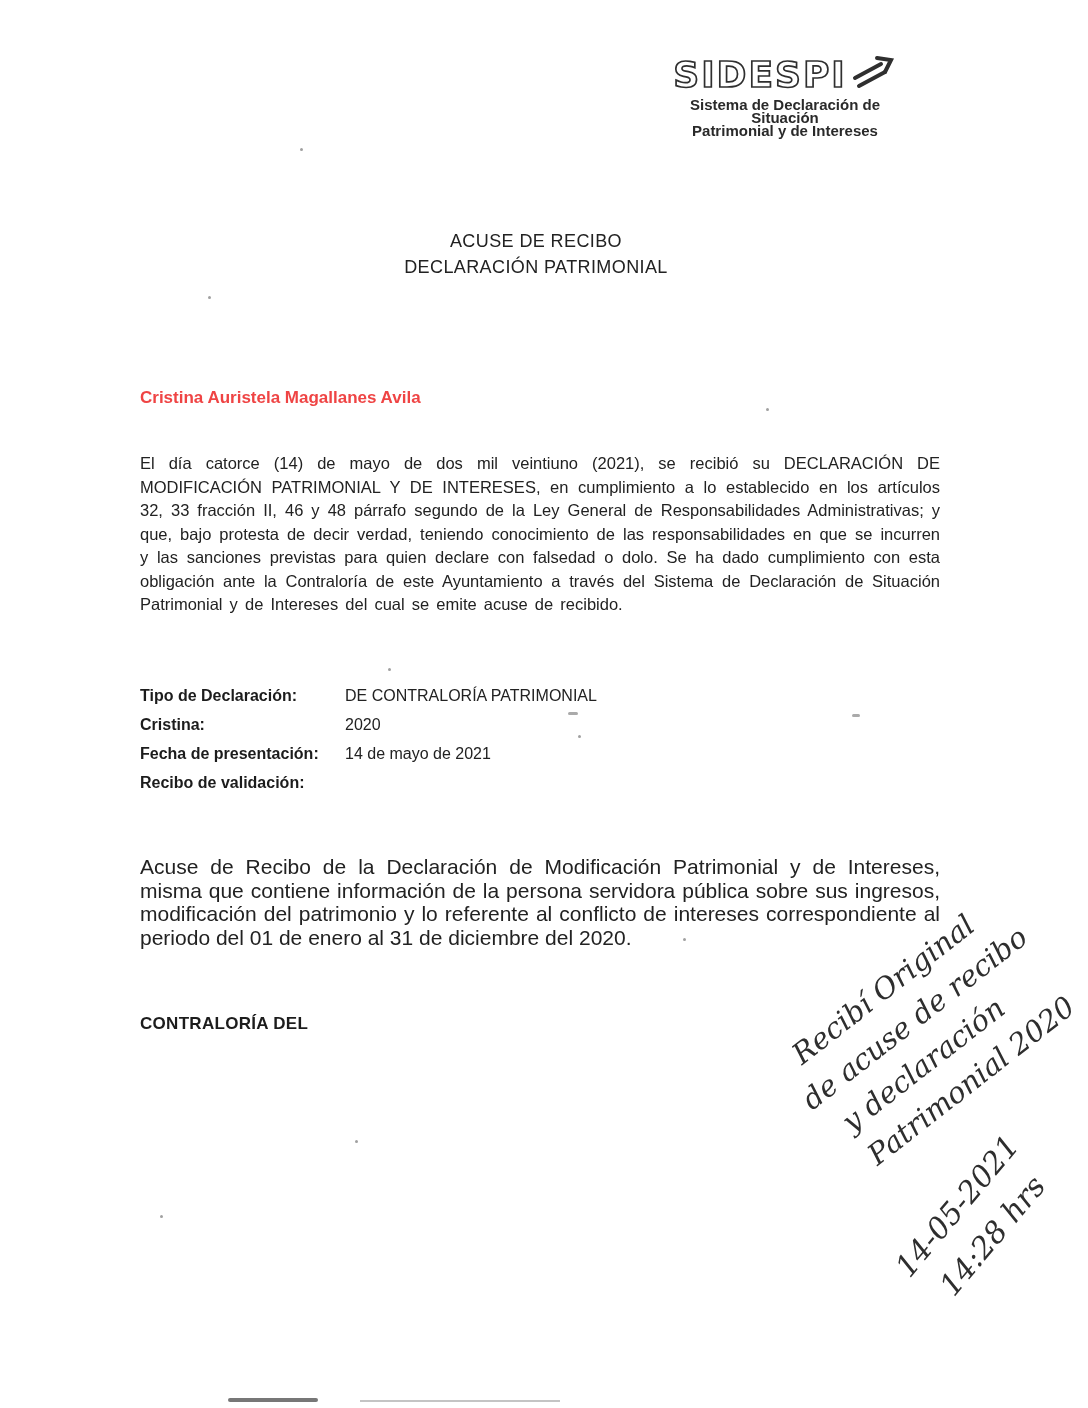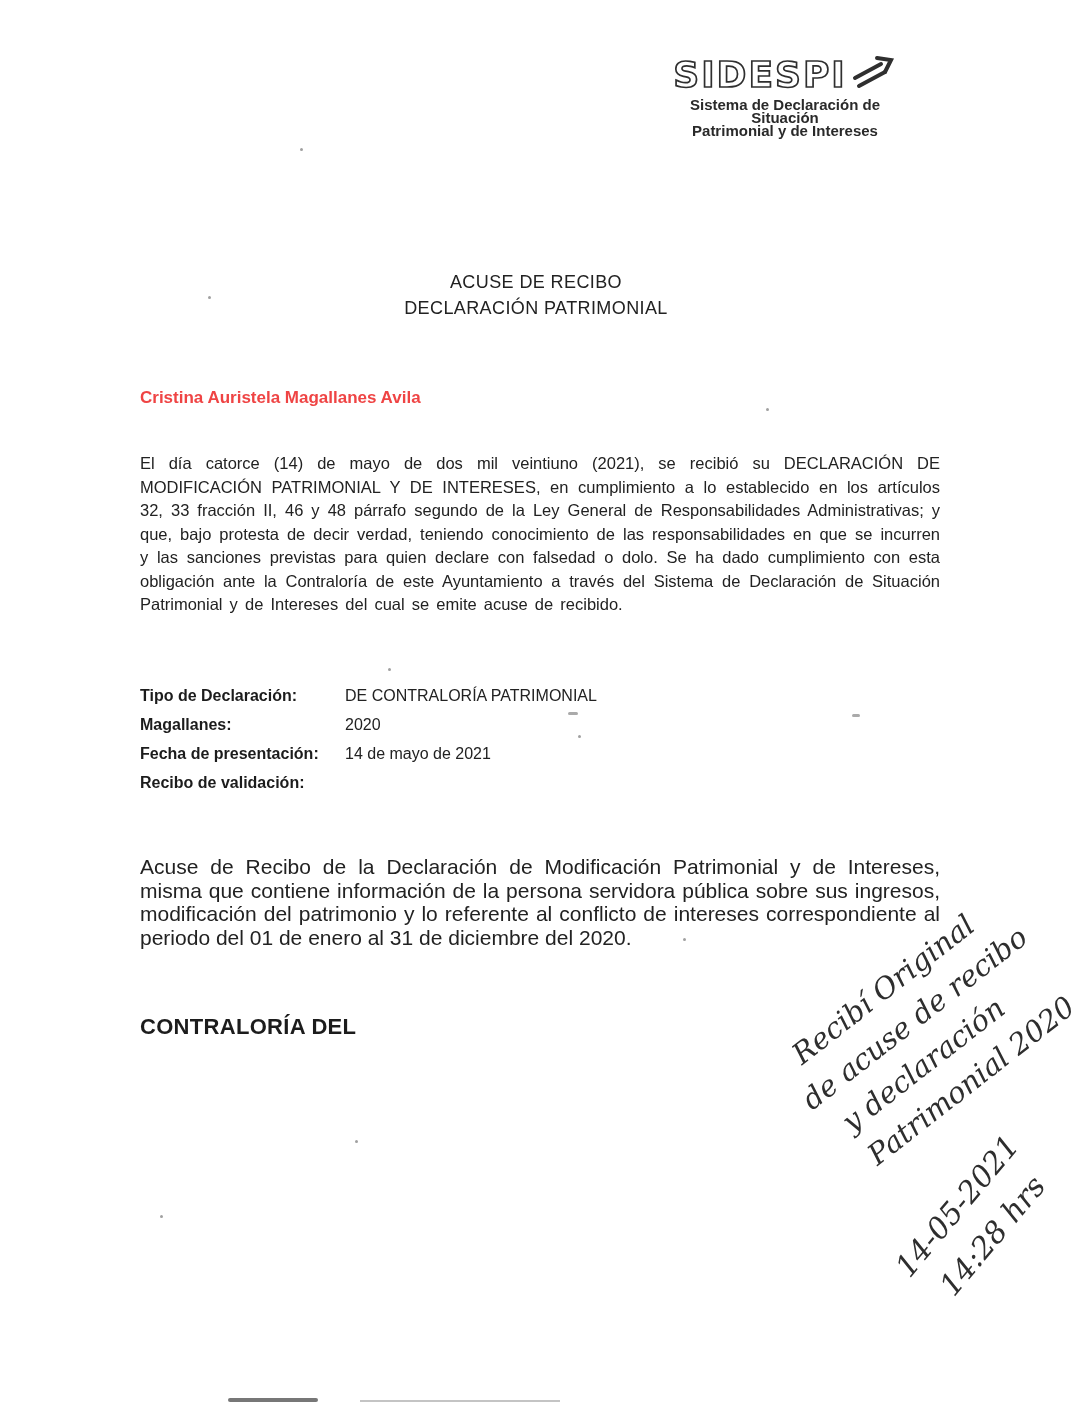--- a/index.html
+++ b/index.html
@@ -56,21 +56,20 @@
   .doc-title {
     position: absolute;
     left: 0;
     top: 228px;
     width: 1072px;
     text-align: center;
     font-size: 18px;
     line-height: 26px;
     letter-spacing: 0.4px;
     color: #222;
-    margin-top: 41px;
   }
 
   
   .recipient {
     position: absolute;
     left: 140px;
     top: 388px;
     font-size: 17px;
     font-weight: bold;
     color: #ef4444;
@@ -121,21 +120,21 @@
     line-height: 23.5px;
     text-align: justify;
     text-align-last: left;
     color: #222;
   }
 
   .signature {
     position: absolute;
     left: 140px;
     top: 1014px;
-    font-size: 22px;
+    font-size: 17px;
     font-weight: bold;
     letter-spacing: 0.3px;
     color: #1c1c1c;
   }
 
   
   .handnote {
     position: absolute;
     left: 742px;
     top: 955px;
@@ -217,21 +216,21 @@
   <div class="recipient">Cristina Auristela Magallanes Avila</div>
 
   <div class="body-par">El día catorce (14) de mayo de dos mil veintiuno (2021), se recibió su DECLARACIÓN DE MODIFICACIÓN PATRIMONIAL Y DE INTERESES, en cumplimiento a lo establecido en los artículos 32, 33 fracción II, 46 y 48 párrafo segundo de la Ley General de Responsabilidades Administrativas; y que, bajo protesta de decir verdad, teniendo conocimiento de las responsabilidades en que se incurren y las sanciones previstas para quien declare con falsedad o dolo. Se ha dado cumplimiento con esta obligación ante la Contraloría de este Ayuntamiento a través del Sistema de Declaración de Situación Patrimonial y de Intereses del cual se emite acuse de recibido.</div>
 
   <div class="fields">
     <div class="field-row">
       <span class="field-label">Tipo de Declaración:</span>
       <span class="field-value">DE CONTRALORÍA PATRIMONIAL</span>
     </div>
     <div class="field-row">
-      <span class="field-label">Magallanes:</span>
+      <span class="field-label">Cristina:</span>
       <span class="field-value">2020</span>
     </div>
     <div class="field-row">
       <span class="field-label">Fecha de presentación:</span>
       <span class="field-value">14 de mayo de 2021</span>
     </div>
     <div class="field-row">
       <span class="field-label">Recibo de validación:</span>
       <span class="field-value"></span>
     </div>

